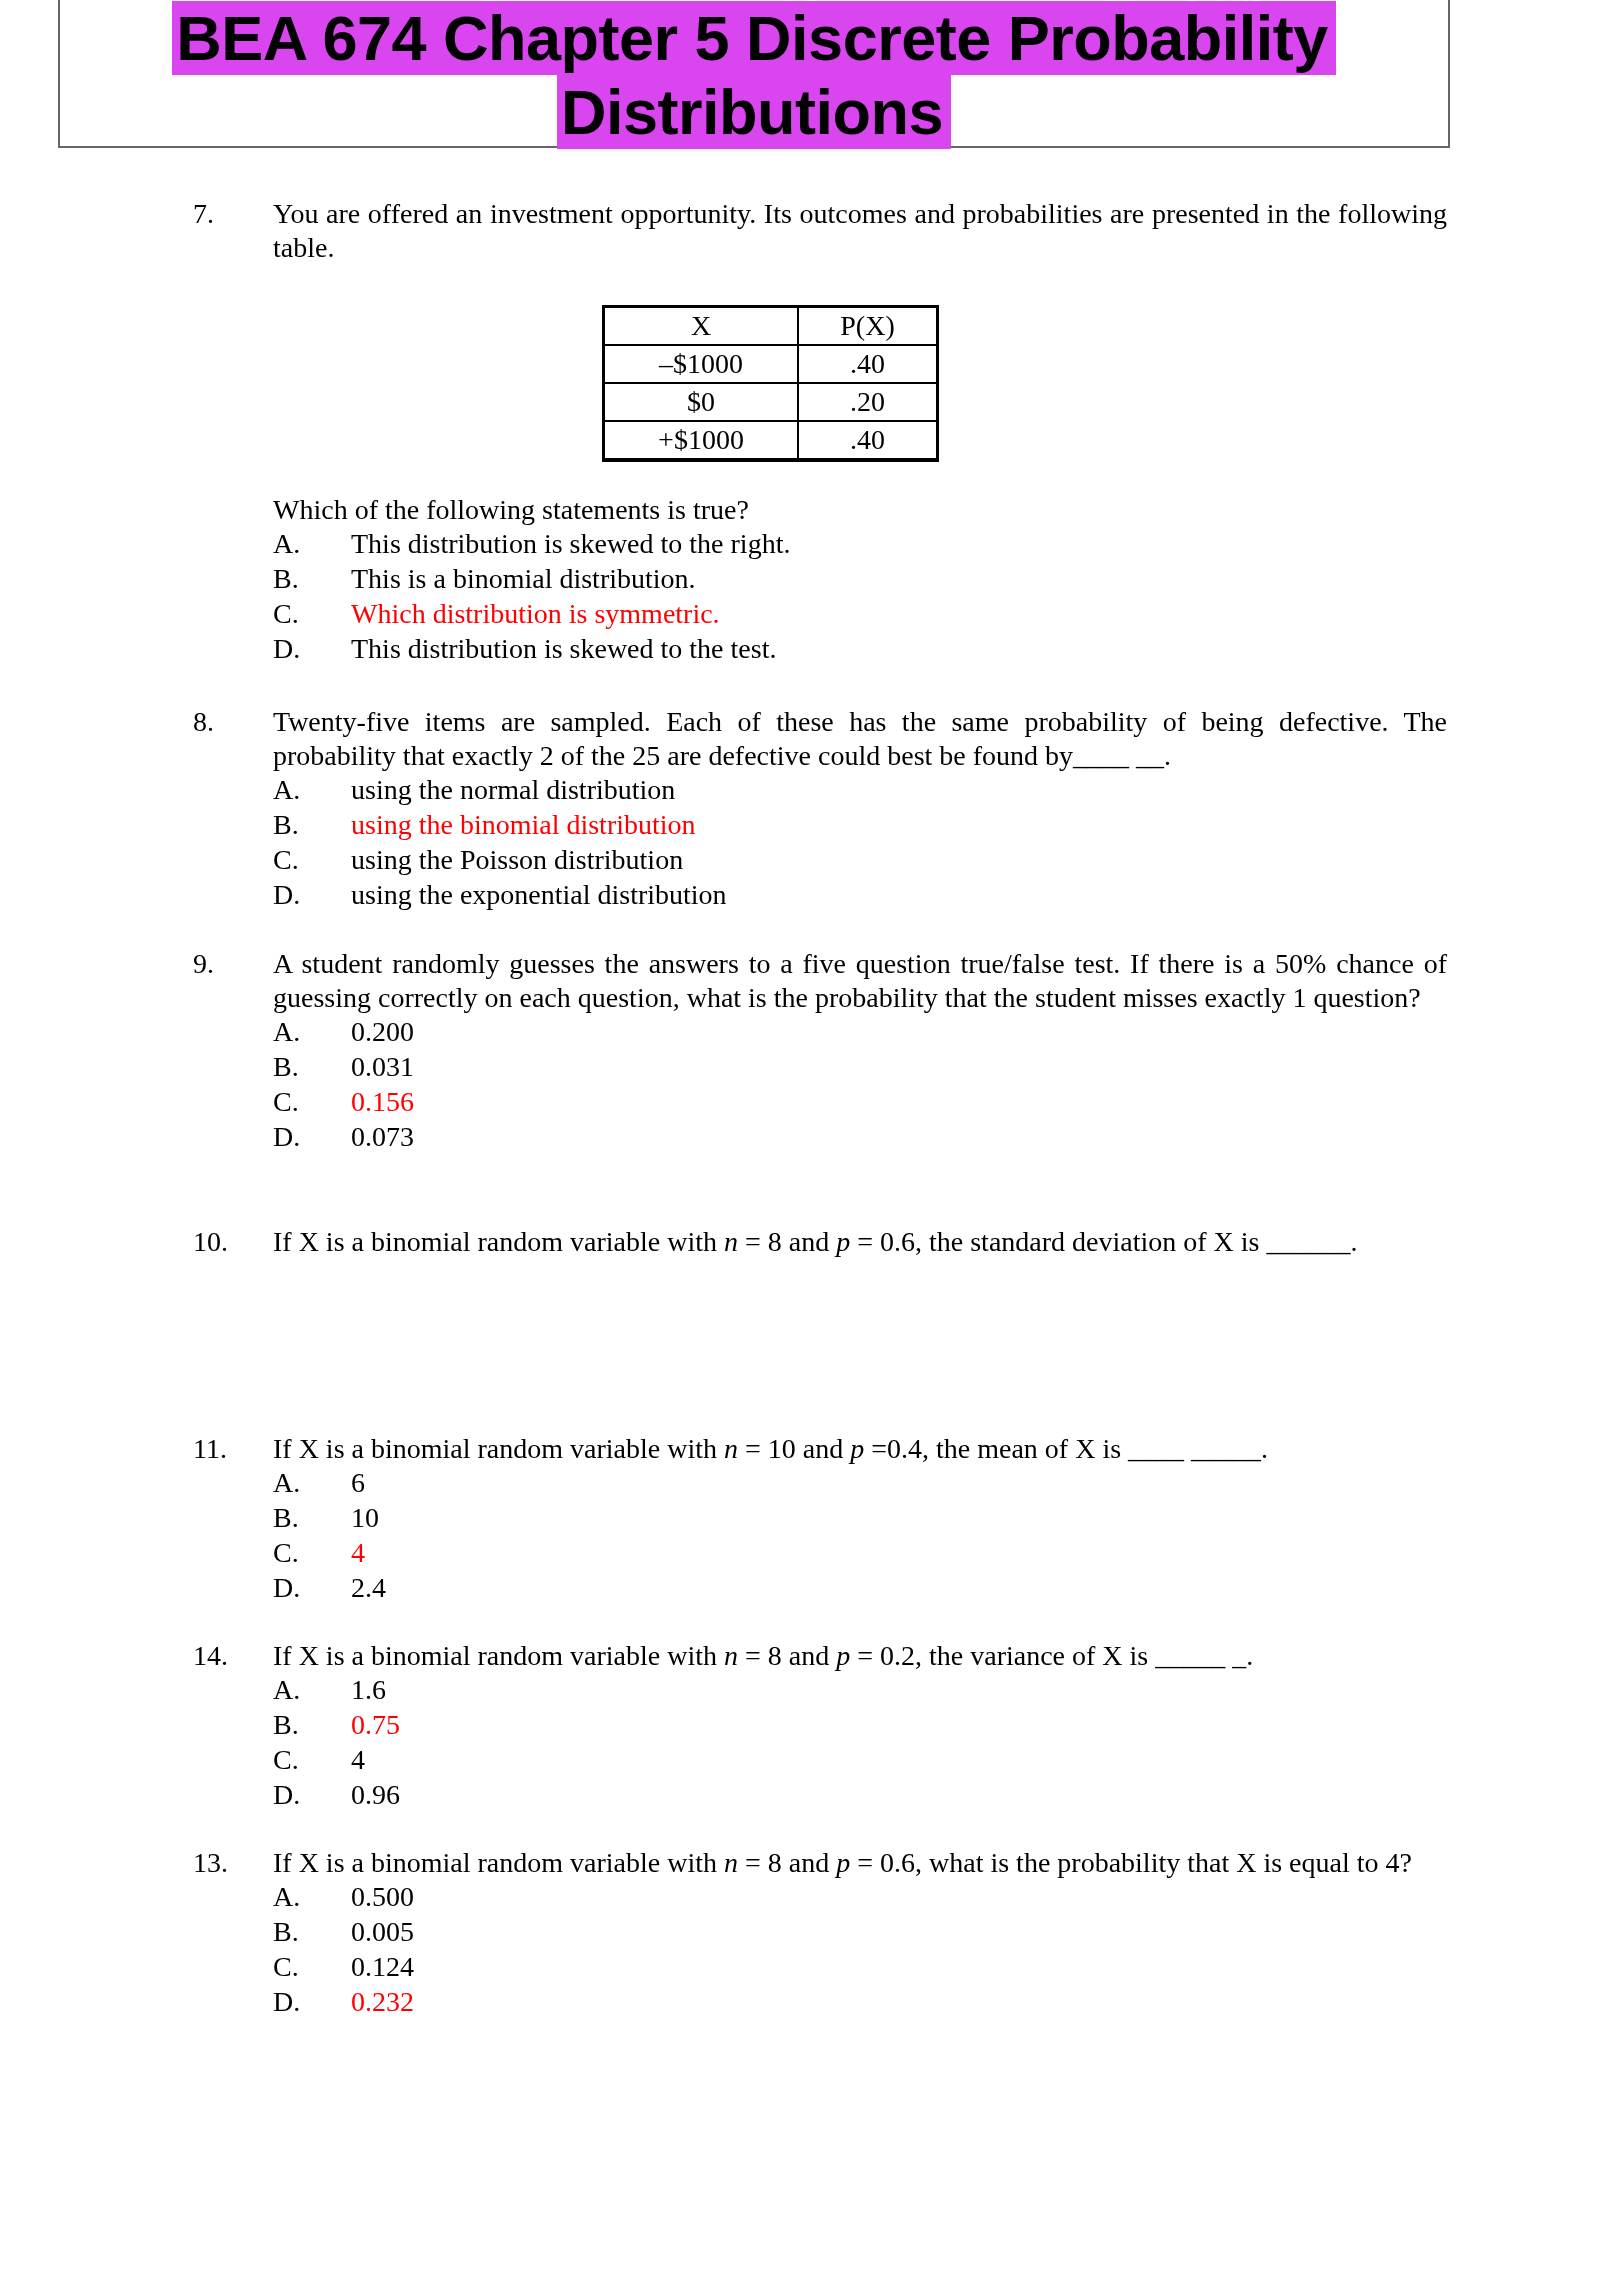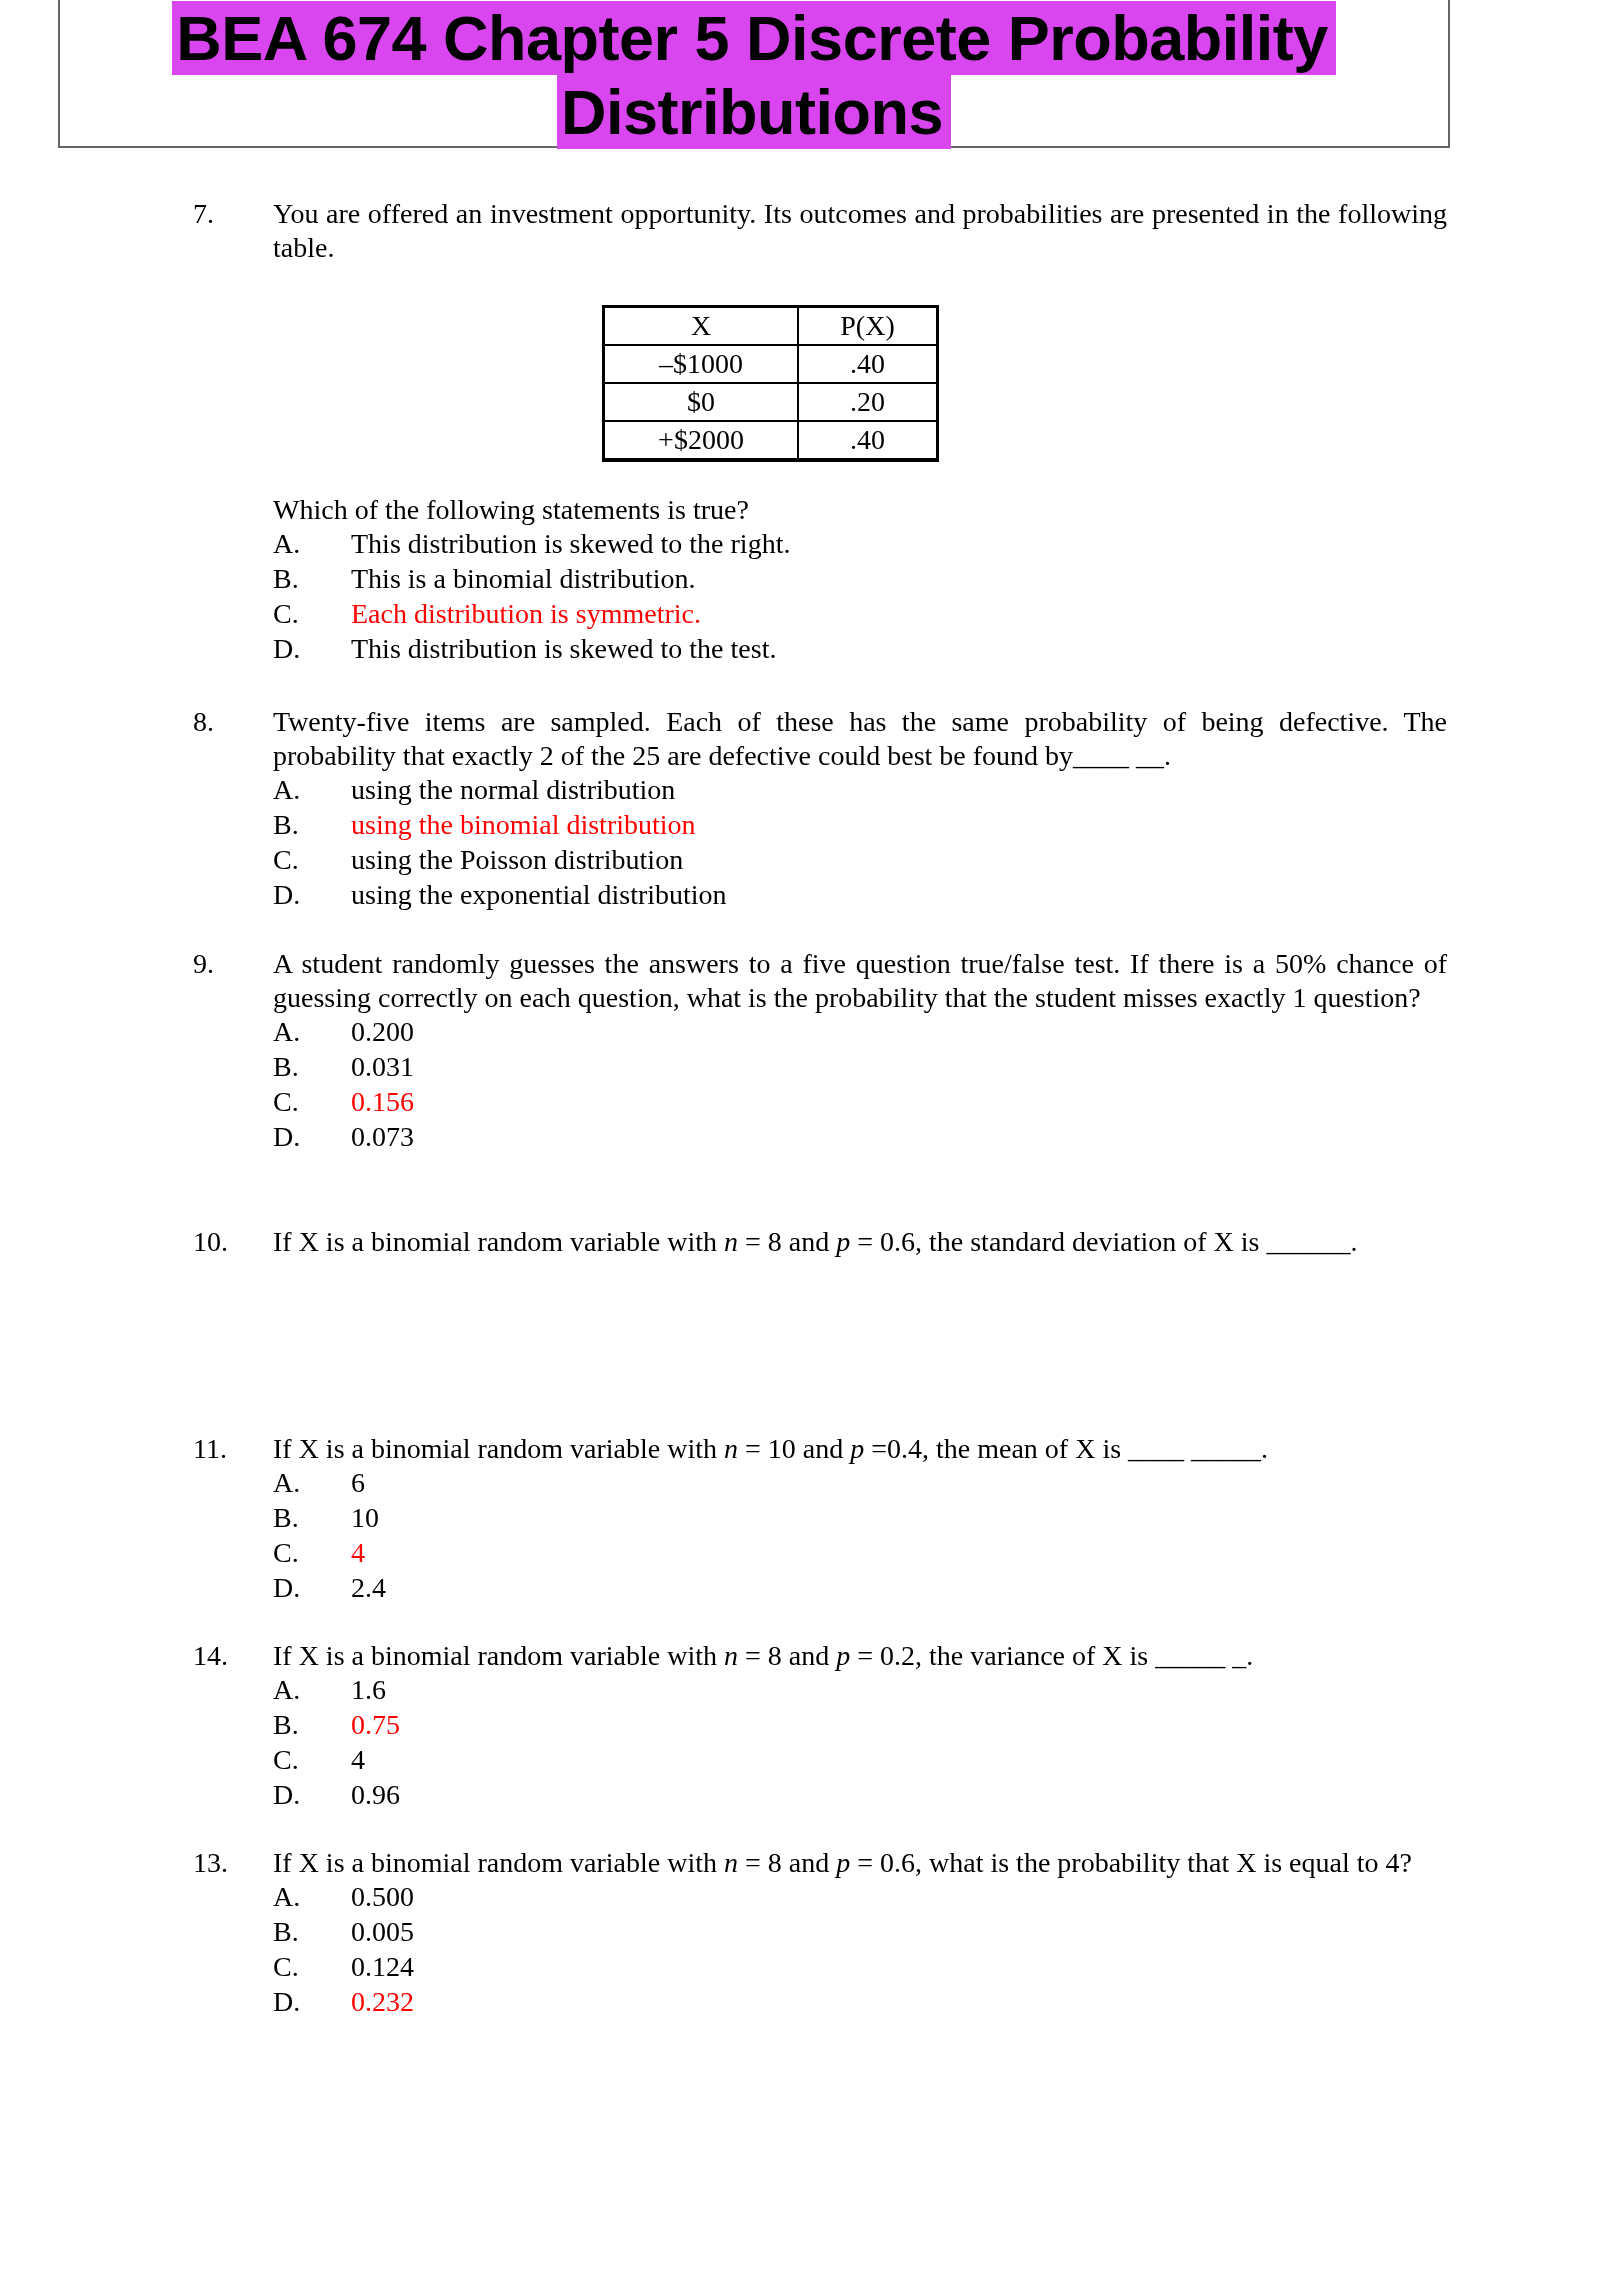--- a/index.html
+++ b/index.html
@@ -123,33 +123,33 @@
     </tr>
     <tr>
       <td>–$1000</td>
       <td>.40</td>
     </tr>
     <tr>
       <td>$0</td>
       <td>.20</td>
     </tr>
     <tr>
-      <td>+$2000</td>
+      <td>+$1000</td>
       <td>.40</td>
     </tr>
   </tbody>
     </table>
 
   <div class="question" style="top:493px;">
     <div class="q-body">
       <span class="prompt">Which of the following  statements is true?</span>
       <div class="options">
         <div class="option"><span class="opt-letter">A.</span><span class="opt-text">This distribution is skewed to the right.</span></div>
         <div class="option"><span class="opt-letter">B.</span><span class="opt-text">This is a binomial  distribution.</span></div>
-        <div class="option correct"><span class="opt-letter" style="color:#000">C.</span><span class="opt-text">Each distribution  is symmetric.</span></div>
+        <div class="option correct"><span class="opt-letter" style="color:#000">C.</span><span class="opt-text">Which distribution  is symmetric.</span></div>
         <div class="option"><span class="opt-letter">D.</span><span class="opt-text">This distribution is skewed to the test.</span></div>
       </div>
     </div>
   </div>
 
   <div class="question" style="top:705px;">
     <span class="q-num">8.</span>
     <div class="q-body">
       <span class="q-text">Twenty-five items are sampled. Each of these has the same probability of being defective. The probability  that exactly 2 of the 25 are defective could best be found by____ __.</span>
       <div class="options">

